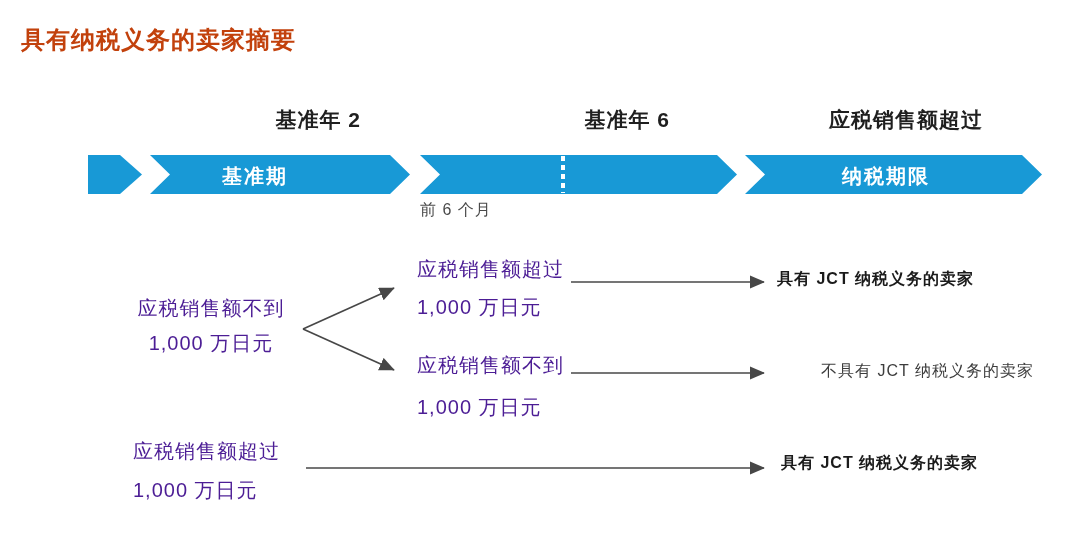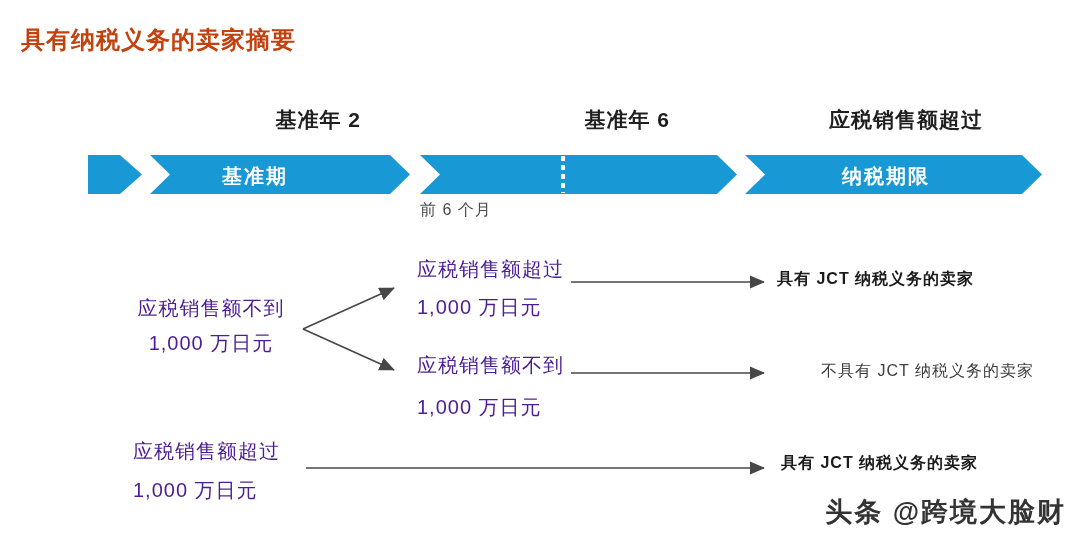--- a/index.html
+++ b/index.html
@@ -118,15 +118,14 @@
     </defs>
     <g stroke="#474747" stroke-width="1.7" fill="none">
       <line x1="303" y1="329" x2="394" y2="288" marker-end="url(#ah)"></line>
       <line x1="303" y1="329" x2="394" y2="370" marker-end="url(#ah)"></line>
       <line x1="571" y1="282" x2="764" y2="282" marker-end="url(#ah)"></line>
       <line x1="571" y1="373" x2="764" y2="373" marker-end="url(#ah)"></line>
       <line x1="306" y1="468" x2="764" y2="468" marker-end="url(#ah)"></line>
     </g>
   </svg>
 
-  <div class="watermark">头条 @跨境大脸财</div>
 
 </div>
 
 </body></html>

